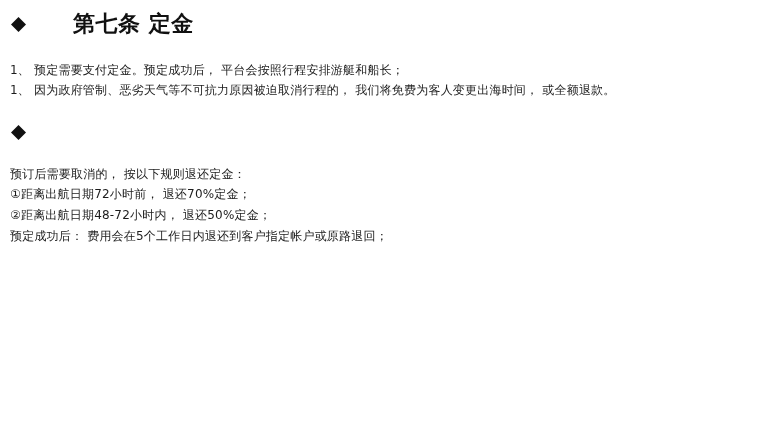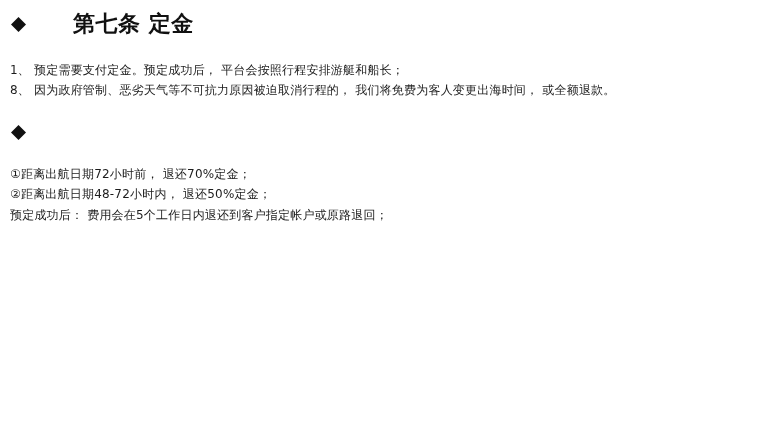--- a/index.html
+++ b/index.html
@@ -71,37 +71,38 @@
           <polygon points="8.5,1 16,8.5 8.5,16 1,8.5" fill="#111111"></polygon>
         </svg>
       </span>
       <span>第七条 定金</span>
     </div>
 
     <div class="gap-after-title-1"></div>
 
     <div class="body-text">
       <p class="para">1、 预定需要支付定金。预定成功后， 平台会按照行程安排游艇和船长；</p>
-      <p class="para">8、 因为政府管制、恶劣天气等不可抗力原因被迫取消行程的， 我们将免费为客人变更出海时间， 或全额退款。</p>
+      <p class="para">1、 因为政府管制、恶劣天气等不可抗力原因被迫取消行程的， 我们将免费为客人变更出海时间， 或全额退款。</p>
     </div>
   </div>
 
   <div class="gap-after-block-1"></div>
 
   <div class="section">
     <div class="section-title">
       <span class="diamond-icon">
         <svg width="17" height="17" viewBox="0 0 17 17" aria-hidden="true">
           <polygon points="8.5,1 16,8.5 8.5,16 1,8.5" fill="#111111"></polygon>
         </svg>
       </span>
     </div>
 
     <div class="gap-after-title-2"></div>
 
     <div class="body-text">
+      <p class="para">预订后需要取消的， 按以下规则退还定金：</p>
       <p class="para">①距离出航日期72小时前， 退还70%定金；</p>
       <p class="para">②距离出航日期48-72小时内， 退还50%定金；</p>
       <p class="para">预定成功后： 费用会在5个工作日内退还到客户指定帐户或原路退回；</p>
     </div>
   </div>
 
 </div>
 
 </body></html>

